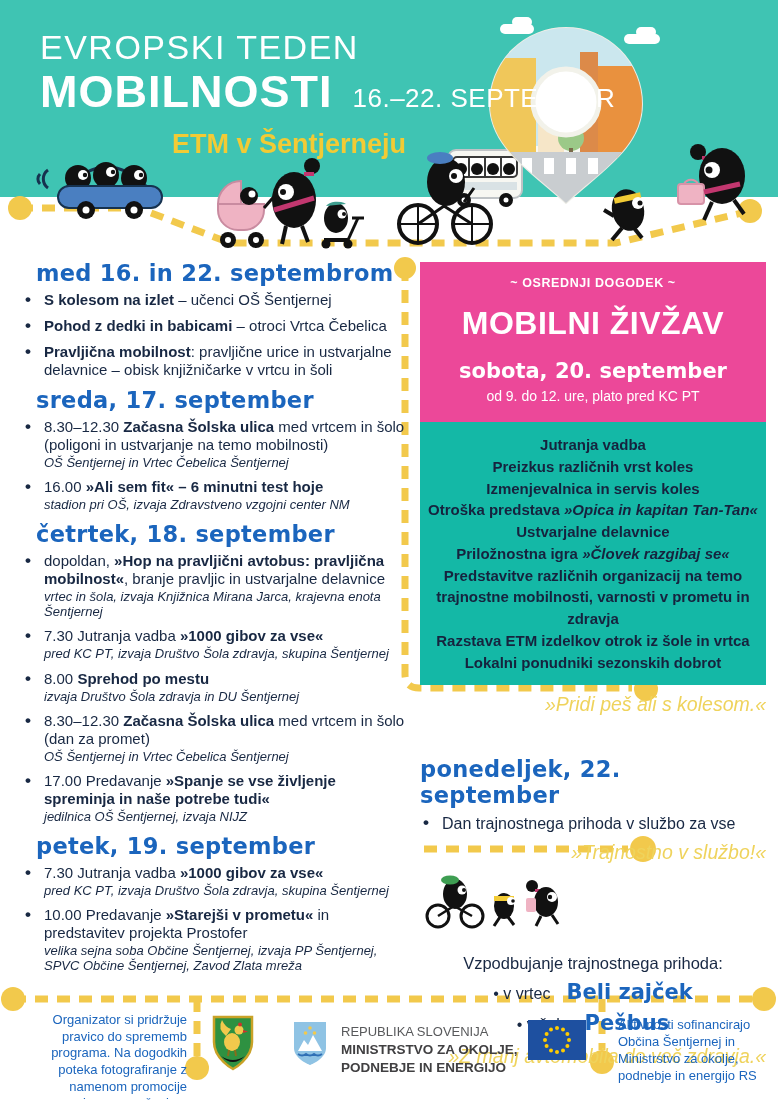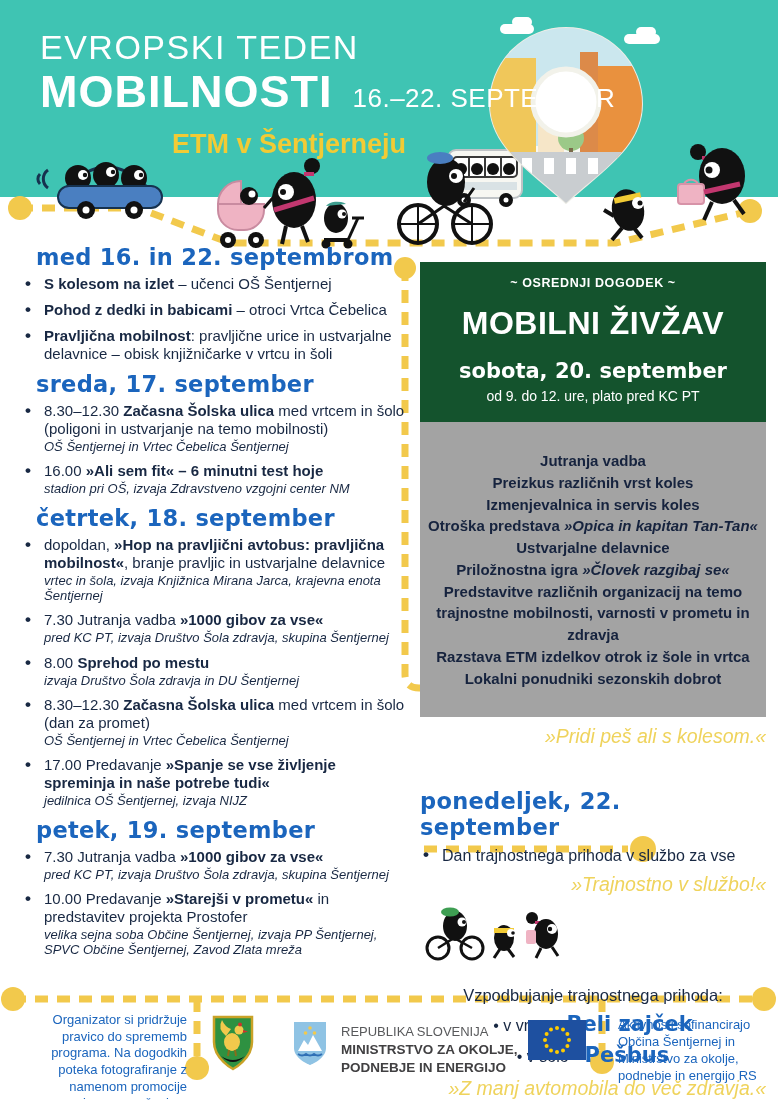--- a/index.html
+++ b/index.html
@@ -13,39 +13,39 @@
   .t2row{display:flex;align-items:baseline;gap:20px;}
   .t2{font-size:45px;font-weight:700;color:#fff;letter-spacing:1px;line-height:1.1;}
   .dates{font-size:26px;color:#fff;letter-spacing:.5px;}
   .subtitle{margin:12px 0 0 132px;font-size:27px;font-weight:700;color:#F2CB35;}
 
   svg.routes,svg.illus{position:absolute;top:0;left:0;pointer-events:none;}
   svg.routes{z-index:1;}
   svg.illus{z-index:2;}
 
   
-  #left-col{position:absolute;left:22px;top:244px;width:388px;z-index:3;}
+  #left-col{position:absolute;left:22px;top:260px;width:388px;z-index:3;}
   .sec-heading{margin:8px 0 5px 14px;font:800 22.5px "DejaVu Sans",sans-serif;
                color:#1B65BD;letter-spacing:.3px;}
   #left-col .sec-heading:first-child{margin-top:0;}
   .ev-list{list-style:none;margin:0 0 2px;padding:0;}
   .ev-list li{position:relative;padding-left:22px;margin-bottom:8px;font-size:15px;line-height:1.2;}
   .ev-list li::before{content:"•";position:absolute;left:3px;top:-1px;font-size:17px;font-weight:700;}
   .ev-main .b{font-weight:700;}
   .ev-note{font-style:italic;font-size:13px;line-height:1.18;margin-top:1px;}
 
   
   #right-col{position:absolute;left:420px;top:262px;width:346px;z-index:3;}
-  .eb-top{background:#14532d;color:#fff;text-align:center;padding:14px 8px 18px;}
+  .eb-top{background:#ec4899;color:#fff;text-align:center;padding:14px 8px 18px;}
   .eb-tagline{font-size:12.5px;font-weight:700;letter-spacing:.6px;}
   .eb-title{font-size:32px;font-weight:800;margin-top:15px;letter-spacing:.5px;}
   .eb-date{font:800 21px "DejaVu Sans",sans-serif;margin-top:17px;}
   .eb-time{font-size:14px;margin-top:5px;}
-  .eb-acts{background:#a3a3a3;color:#16233E;text-align:center;
-           padding:28px 8px;font-size:15px;font-weight:700;line-height:1.45;}
+  .eb-acts{background:#14b8a6;color:#16233E;text-align:center;
+           padding:12px 8px;font-size:15px;font-weight:700;line-height:1.45;}
   .act-line .i{font-style:italic;}
   .quote{font-style:italic;font-size:19.5px;color:#EFD35C;text-align:right;margin-top:8px;}
   .monday{margin-top:40px;}
   .monday .sec-heading{margin:8px 0 6px 0;}
   .monday .ev-list li{font-size:16px;}
   .chars{display:block;margin:8px 0 0 4px;}
   .promo{margin-top:24px;text-align:center;}
   .promo-intro{font-size:16.5px;}
   .promo-line{margin-top:7px;font-size:16px;}
   .promo-name{font:800 21px "DejaVu Sans",sans-serif;color:#1B65BD;margin-left:16px;}

